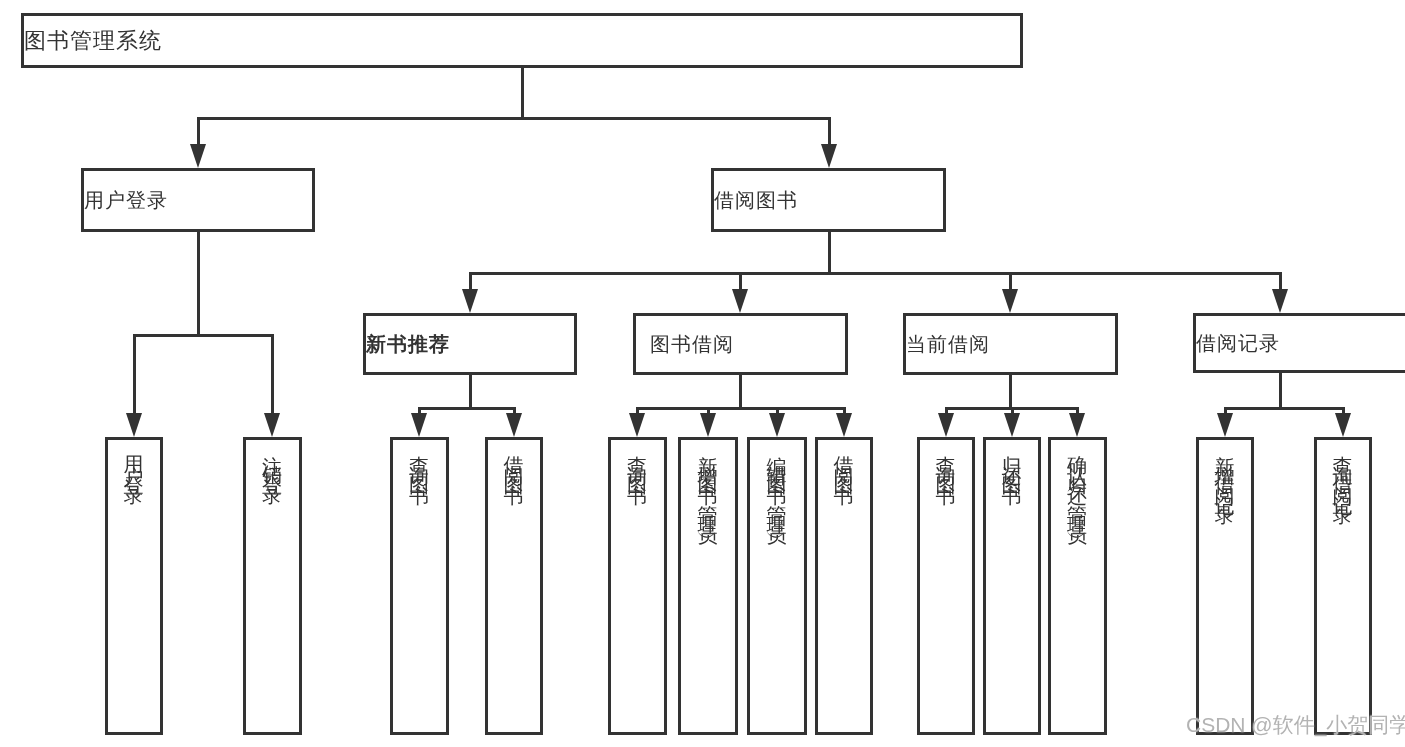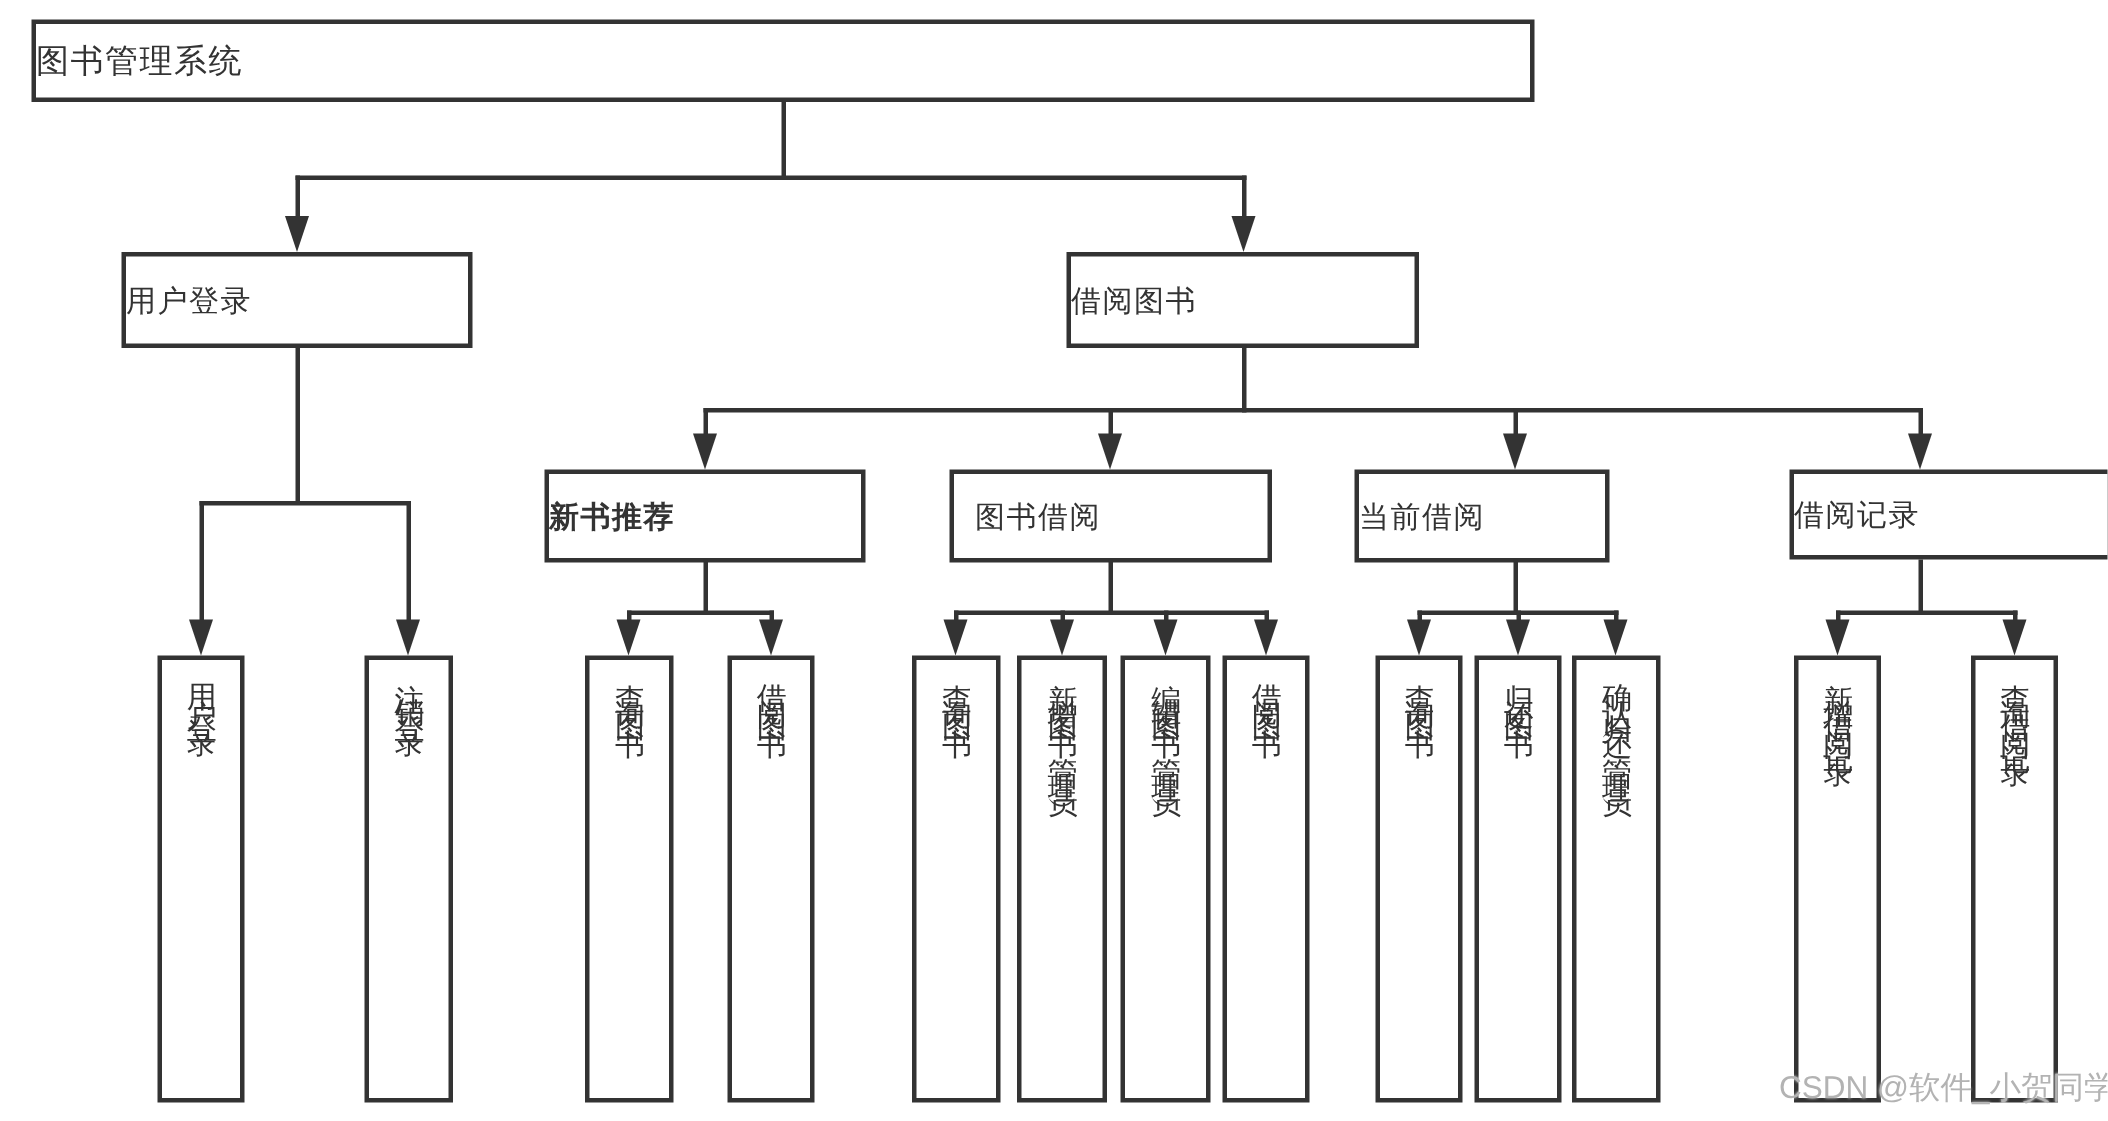--- a/index.html
+++ b/index.html
@@ -67,21 +67,21 @@
   <div class="box hbox" style="left:711px;top:168px;width:235px;height:64px;">
     <span>借阅图书</span>
   </div>
 
   <div class="box hbox" style="left:363px;top:313px;width:214px;height:62px;font-weight:bold;">
     <span>新书推荐</span>
   </div>
   <div class="box hbox" style="left:633px;top:313px;width:215px;height:62px;padding-left:14px;">
     <span>图书借阅</span>
   </div>
-  <div class="box hbox" style="left:903px;top:313px;width:170px;height:62px;">
+  <div class="box hbox" style="left:903px;top:313px;width:215px;height:62px;">
     <span>当前借阅</span>
   </div>
   <div class="box hbox" style="left:1173px;top:313px;width:215px;height:60px;margin-left:20px;">
     <span>借阅记录</span>
   </div>
 
   <div class="box vbox" style="left:105px;top:437px;width:58px;height:298px;">
     <span>用户登录</span>
   </div>
   <div class="box vbox" style="left:243px;top:437px;width:59px;height:298px;">

